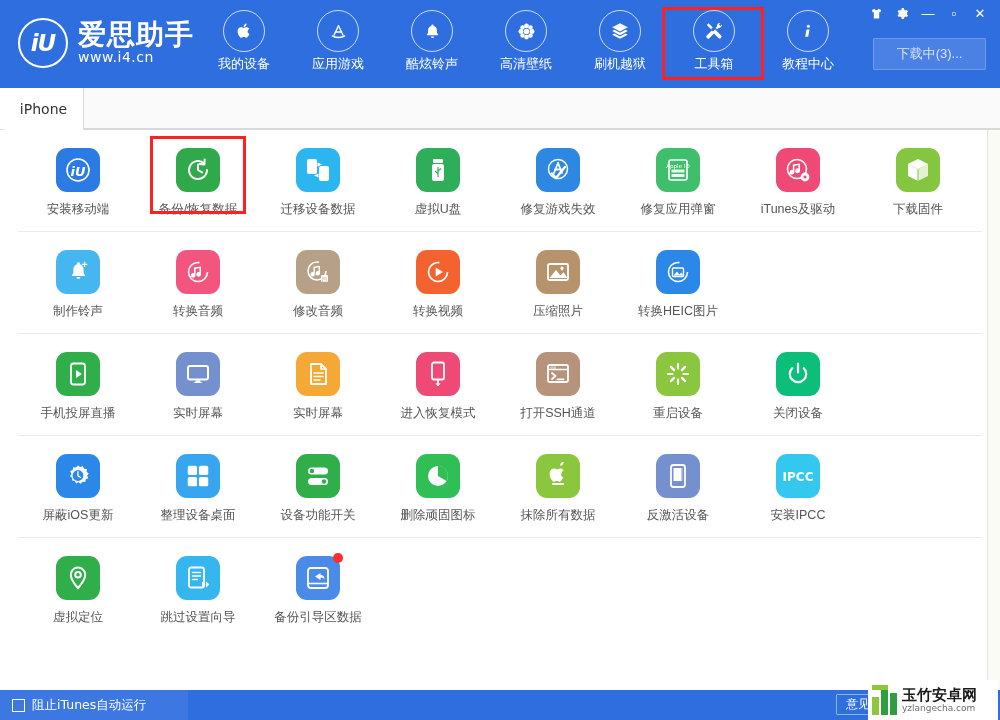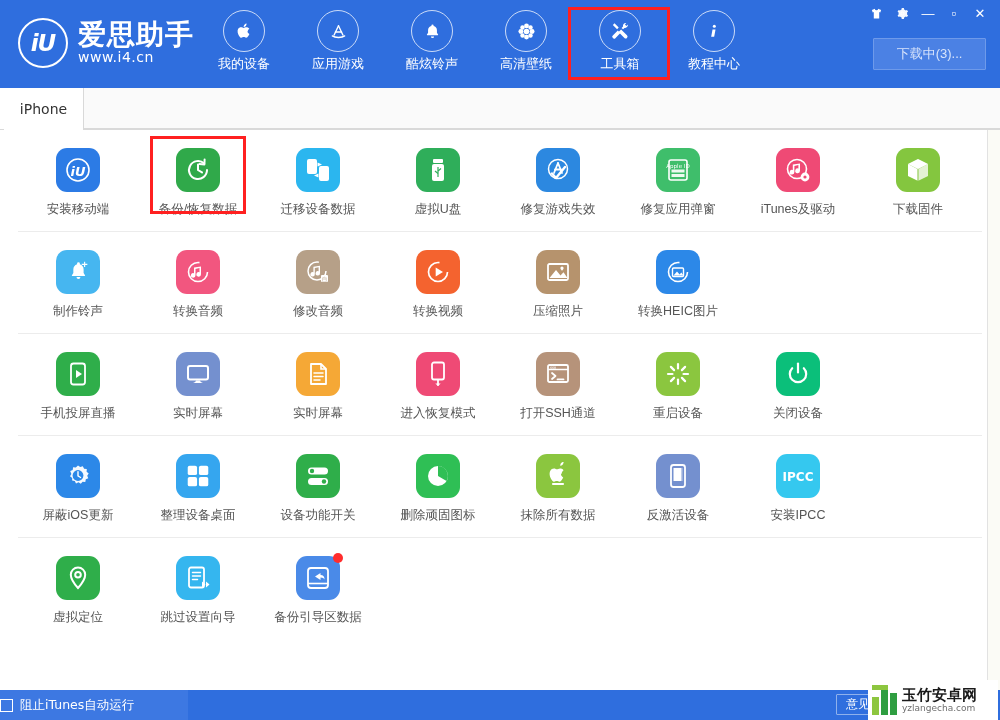--- a/index.html
+++ b/index.html
@@ -236,20 +236,21 @@
     width: 1000px; height: 30px;
     background: #2f6ede;
   }
   .footer-left {
     position: absolute;
     left: 0; top: 0;
     width: 188px; height: 30px;
     background: #3d78e2;
     display: flex;
     align-items: center;
+    padding-left: 12px;
     box-sizing: border-box;
   }
   .chk {
     width: 13px; height: 13px;
     border: 1px solid #ffffff;
     background: transparent;
     box-sizing: border-box;
     margin-right: 7px;
     cursor: pointer;
   }
@@ -385,20 +386,30 @@
               <circle cx="18.4" cy="12" r="2.8"></circle>
             <circle cx="7.4" cy="7.4" r="2.5"></circle>
               <circle cx="16.6" cy="16.6" r="2.5"></circle>
             <circle cx="16.6" cy="7.4" r="2.5"></circle>
               <circle cx="7.4" cy="16.6" r="2.5"></circle>
           </svg>
         </div>
         <div class="nav-label">高清壁纸</div>
       </div>
 
+      <div class="nav-item">
+        <div class="nav-icon">
+          <svg class="ico-svg" width="22" height="22" viewBox="0 0 24 24" fill="#fff">
+            <path d="M12 3.5 3.5 8 12 12.5 20.5 8z"></path>
+            <path d="M3.5 12 12 16.5 20.5 12 18 10.7 12 13.9 6 10.7z"></path>
+            <path d="M3.5 16 12 20.5 20.5 16 18 14.7 12 17.9 6 14.7z"></path>
+          </svg>
+        </div>
+        <div class="nav-label">刷机越狱</div>
+      </div>
 
       <div class="nav-item active-box">
         <div class="nav-icon">
           <svg class="ico-svg" width="22" height="22" viewBox="0 0 24 24" fill="#fff">
             <path d="M6 3.6 4.2 5.4l4.6 4.6 1.8-1.8z"></path>
             <path d="M9.6 11.5 4.4 16.7a2 2 0 1 0 2.8 2.8l5.2-5.2z"></path>
             <path d="M20 4.3a4.2 4.2 0 0 0-5.3 5.3l-2 2 2.6 2.6 2-2A4.2 4.2 0 0 0 20 4.3z" opacity="0"></path>
             <path d="M19.6 19.5a2 2 0 0 1-2.8 0l-6.4-6.4 2.8-2.8 6.4 6.4a2 2 0 0 1 0 2.8z"></path>
             <path d="M19.3 3.8 16 7.1l-1.2-1.2 3.3-3.3z" opacity="0"></path>
             <path d="M18.9 3.4c-2-.6-4.2 1.6-3.6 3.6l-1.6 1.6 1.6 1.6 1.6-1.6c2 .6 4.2-1.6 3.6-3.6l-1.5 1.5-1.6-1.6z"></path>

